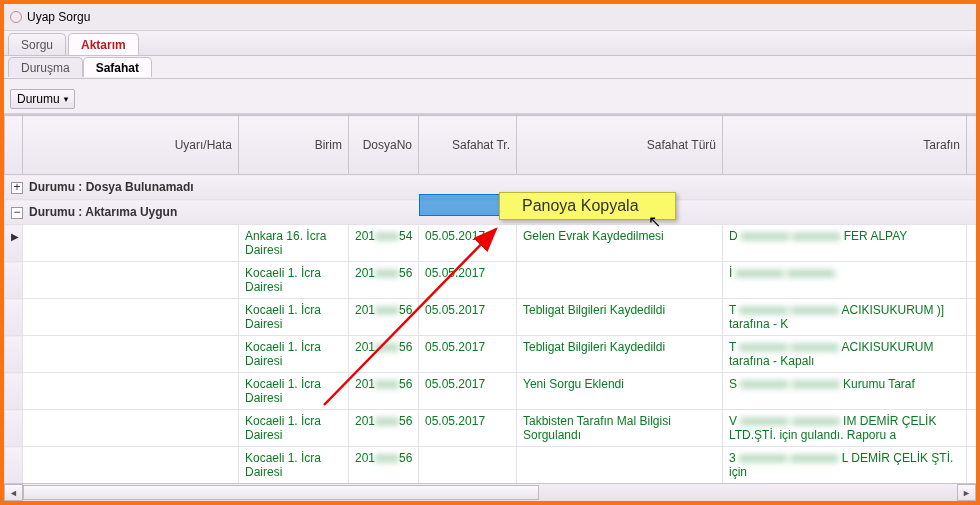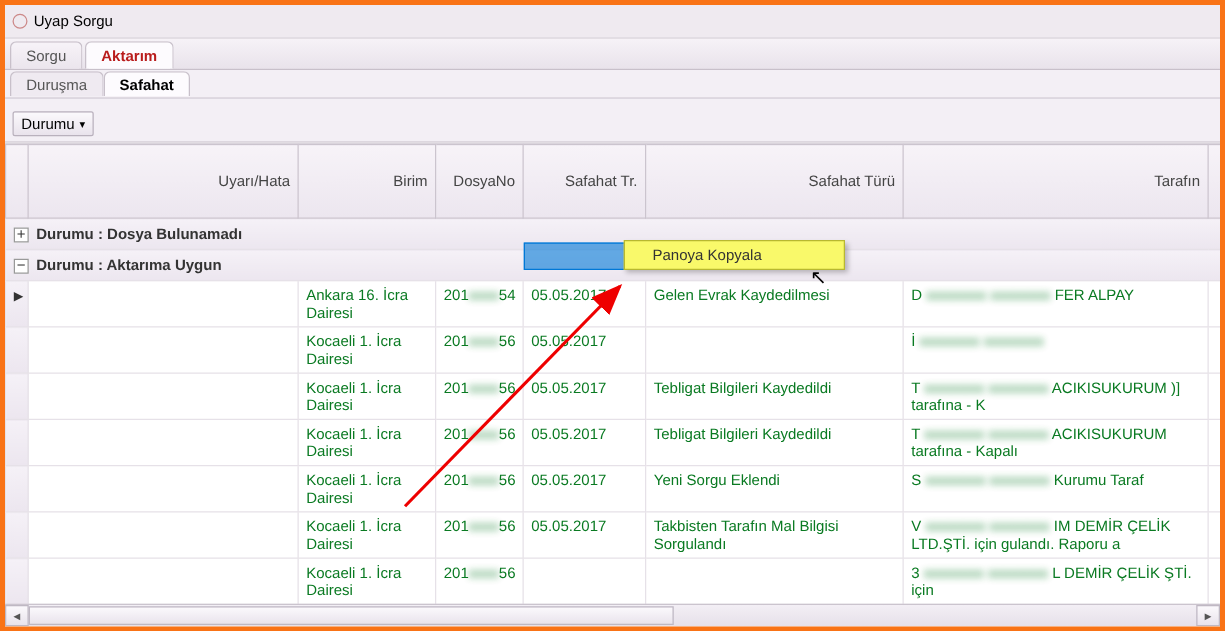--- a/index.html
+++ b/index.html
@@ -20,21 +20,21 @@
   .grid-wrap{flex:1;overflow:hidden;border-top:1px solid #cfc8d2;background:#fff;position:relative}
   table{border-collapse:collapse;width:100%;table-layout:fixed}
   col.c0{width:18px} col.c1{width:216px} col.c2{width:110px} col.c3{width:70px} col.c4{width:98px} col.c5{width:206px} col.c6{width:244px} col.c7{width:12px}
   thead th{background:linear-gradient(#f7f3f8,#ece6ef);border:1px solid #cbc4ce;padding:19px 6px;font-weight:normal;color:#444;text-align:right;height:20px}
   tbody td{border:1px solid #e6e1e8;padding:4px 6px;vertical-align:top;color:#0a7a22}
   tbody tr.grow td{background:linear-gradient(#f5f1f7,#ece6ef);color:#333;font-weight:bold;padding:5px 6px}
   tbody tr.grow .pm{display:inline-block;width:10px;height:10px;line-height:9px;text-align:center;border:1px solid #999;background:#fff;font-weight:normal;margin-right:6px;color:#333}
   tbody tr.data td.c0cell{background:linear-gradient(#f5f1f7,#ece6ef)}
   .sel{position:absolute;background:rgba(0,120,215,.6);border:1px solid #0078d7;pointer-events:none}
   .blur{filter:blur(3px);opacity:.85}
-  .ctx{position:absolute;background:#f9f96a;border:1px solid #b8b830;box-shadow:2px 2px 4px rgba(0,0,0,.25);font-size:12px;color:#333}
+  .ctx{position:absolute;background:#f9f96a;border:1px solid #b8b830;box-shadow:2px 2px 4px rgba(0,0,0,.25);font-size:16px;color:#333}
   .ctx .item{padding:4px 10px 4px 22px;position:relative}
   .ctx .item.hl{background:#e8e85a}
   .ctx .dot{position:absolute;left:5px;top:6px;width:9px;height:9px;border-radius:50%;background:#2a9a2a}
   svg.arrow{position:absolute;pointer-events:none}
   .cursor{position:absolute;font-size:16px;pointer-events:none}
   .rowind{color:#333;font-size:10px}
   .hsb{position:absolute;left:0;right:0;bottom:0;height:17px;background:linear-gradient(#f3eff5,#e6e0e9);border-top:1px solid #cbc4ce;display:flex;align-items:center}
   .hsb .arr{width:17px;height:15px;border:1px solid #bfb8c3;background:linear-gradient(#fbf9fc,#e9e3ec);display:flex;align-items:center;justify-content:center;font-size:9px;color:#555}
   .hsb .track{flex:1;height:15px;position:relative}
   .hsb .thumb{position:absolute;left:0;top:0;height:13px;width:55%;border:1px solid #bfb8c3;background:linear-gradient(#fbf9fc,#e9e3ec)}

